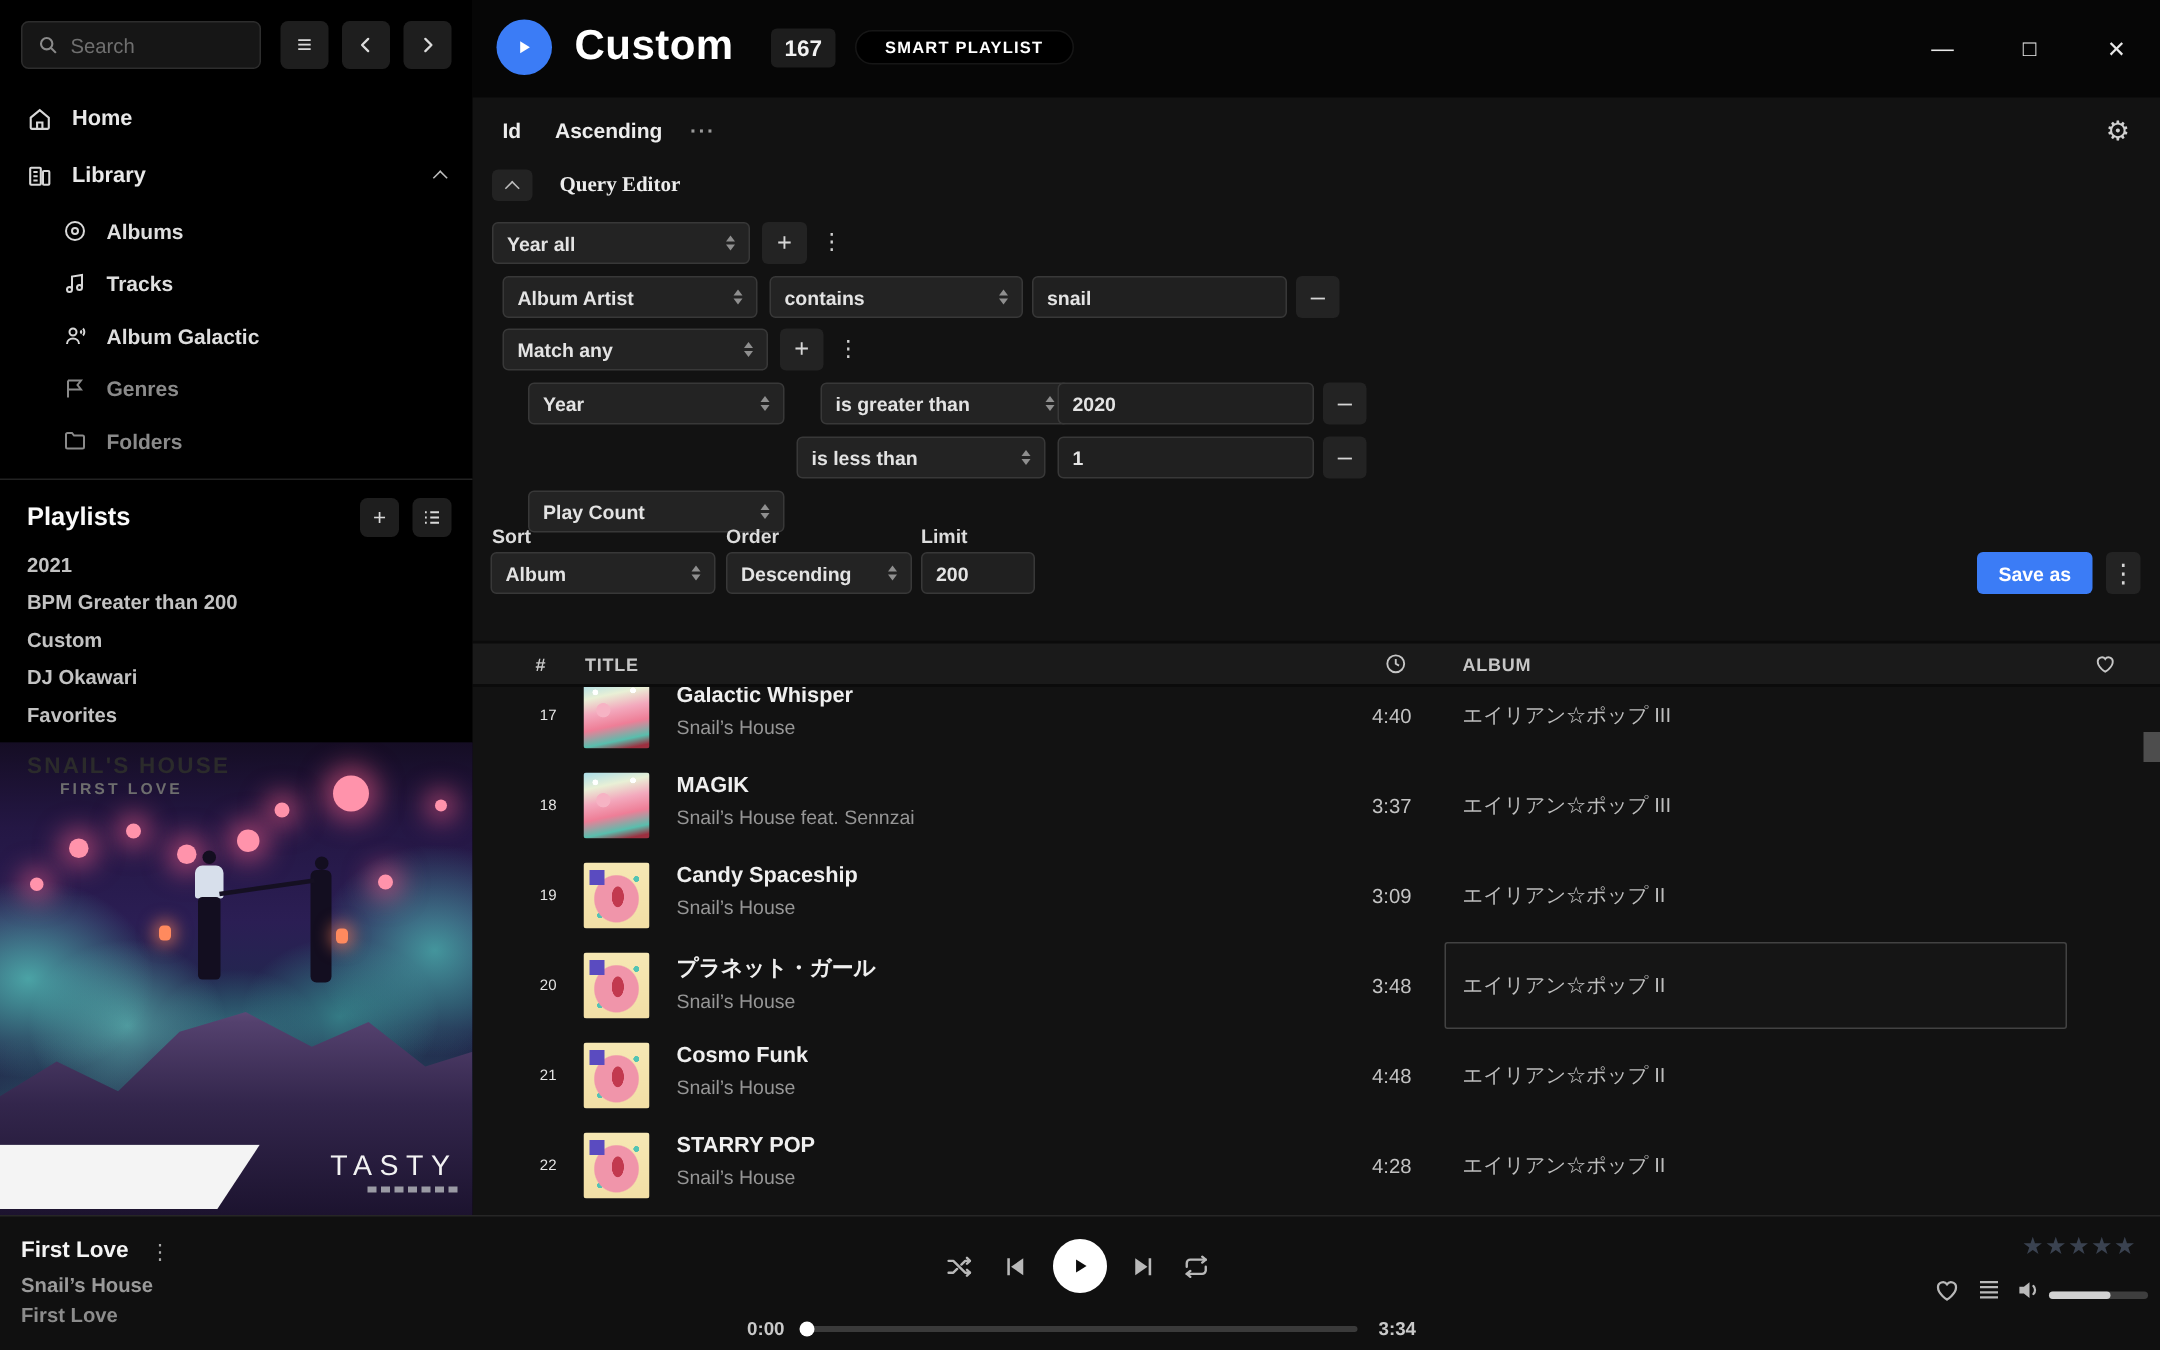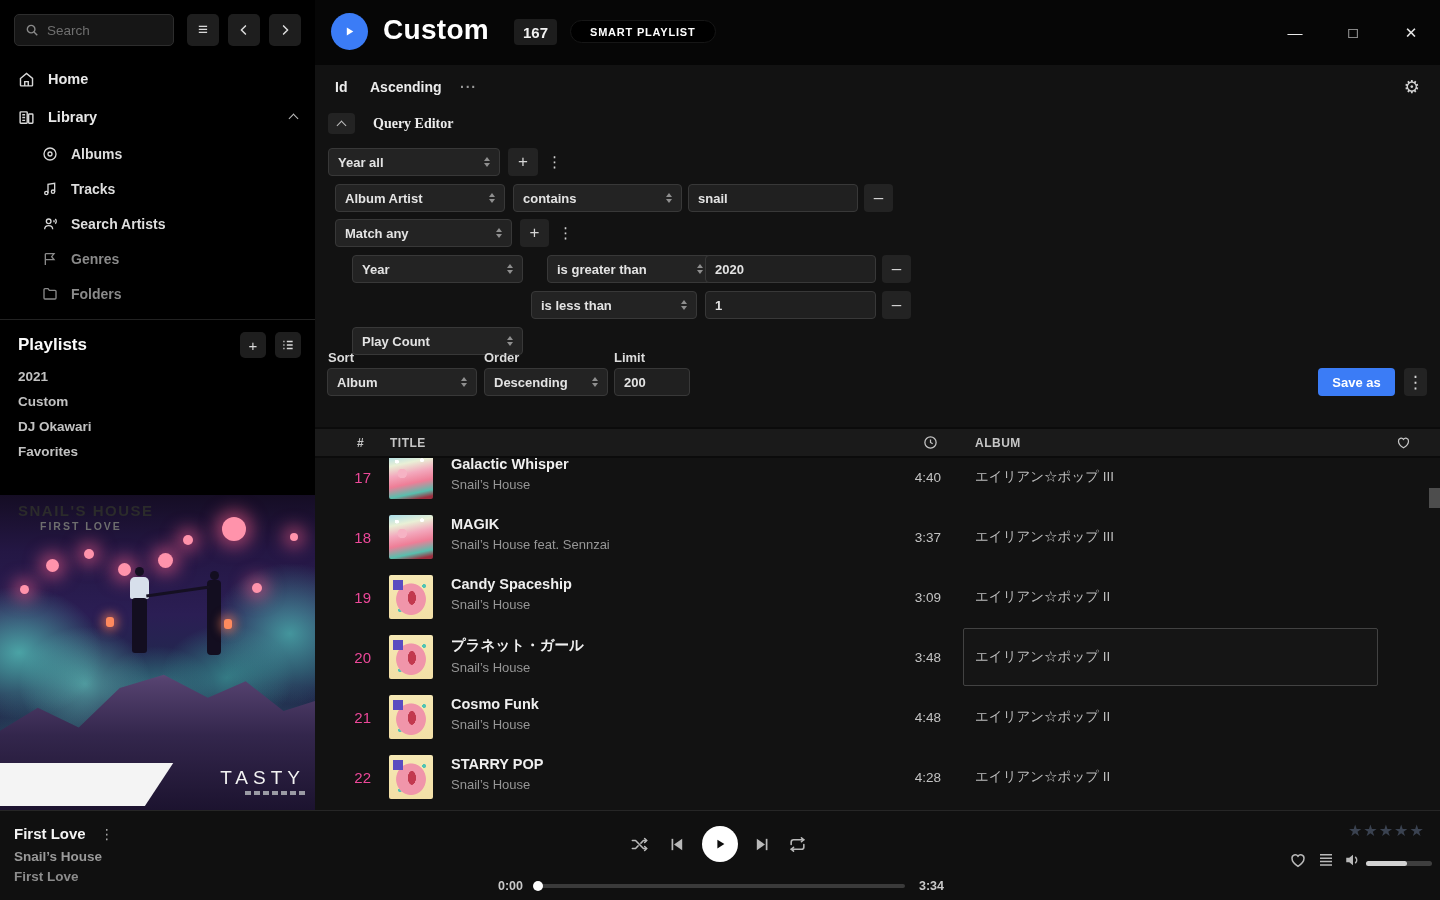--- a/index.html
+++ b/index.html
@@ -82,21 +82,21 @@
   .dots-v{position:absolute;color:#cfcfcf;font-size:15px;letter-spacing:0;cursor:pointer;line-height:1;}
   .qe-label{position:absolute;font-size:13px;font-weight:600;color:#dcdcdc;}
   .save-btn{position:absolute;left:1003px;top:383px;width:77px;height:28px;background:#3b7cf6;border-radius:4px;display:flex;align-items:center;justify-content:center;font-size:13px;font-weight:700;color:#fff;cursor:pointer;}
   .save-dots{left:1089px;top:383px;width:23px;}
 
   
   .thead{position:absolute;left:0;top:427px;width:1125px;height:31px;background:#1a1a1a;border-top:2px solid #0b0b0b;border-bottom:2px solid #0b0b0b;}
   .th{position:absolute;top:7px;font-size:12px;font-weight:700;letter-spacing:.5px;color:#c6c6c6;}
   .rows-vp{position:absolute;left:0;top:458px;width:1125px;height:350px;overflow:hidden;}
   .trow{position:absolute;left:0;width:1125px;height:60px;cursor:pointer;}
-  .tnum{position:absolute;left:0;top:0;width:56px;height:60px;display:flex;align-items:center;justify-content:flex-end;font-size:15px;color:#ec4899;padding-left:48px;}
+  .tnum{position:absolute;left:0;top:0;width:56px;height:60px;display:flex;align-items:center;justify-content:flex-end;font-size:10px;color:#e5e5e5;padding-left:48px;}
   .tart{position:absolute;left:74px;top:8px;width:44px;height:44px;border-radius:2px;}
   .tmeta{position:absolute;left:136px;top:9px;}
   .ttitle{font-size:14.5px;font-weight:700;color:#efefef;}
   .tartist{margin-top:5px;font-size:13px;font-weight:500;color:#969696;}
   .tdur{position:absolute;left:540px;top:0;width:86px;height:60px;display:flex;align-items:center;justify-content:flex-end;font-size:13.5px;color:#c3c3c3;}
   .talbum{position:absolute;left:660px;top:0;height:60px;display:flex;align-items:center;font-size:13.5px;color:#bdbdbd;}
   .focus-cell{position:absolute;left:648px;top:1px;width:415px;height:58px;border:1px solid #424242;border-radius:2px;background:rgba(255,255,255,0.015);}
   .art-a{background:
     radial-gradient(10px 10px at 30% 42%, #f6b3c4 0 45%, rgba(0,0,0,0) 50%),
     radial-gradient(3px 3px at 18% 15%, #fff 0 60%, rgba(0,0,0,0) 70%),
@@ -190,21 +190,21 @@
             <circle cx="16.5" cy="16" r="2.5"></circle>
           </svg>
         <span>Tracks</span>
       </div>
       <div class="sub-item">
         <svg width="16" height="16" viewBox="0 0 24 24" fill="none" stroke="#d8d8d8" stroke-width="2">
             <circle cx="10" cy="8" r="3.5"></circle>
             <path d="M4 20c0-3.5 2.7-5.5 6-5.5s6 2 6 5.5"></path>
             <path d="M17.5 6.5c.8.8.8 2.2 0 3M20 4.5c1.8 1.8 1.8 5.2 0 7"></path>
           </svg>
-        <span>Search Artists</span>
+        <span>Album Galactic</span>
       </div>
       <div class="sub-item dim">
         <svg width="16" height="16" viewBox="0 0 24 24" fill="none" stroke="#8a8a8a" stroke-width="2">
             <path d="M5 21V4"></path>
             <path d="M5 4h13l-3.5 4.5L18 13H5"></path>
           </svg>
         <span>Genres</span>
       </div>
       <div class="sub-item dim">
         <svg width="16" height="16" viewBox="0 0 24 24" fill="none" stroke="#8a8a8a" stroke-width="2">
@@ -223,20 +223,21 @@
             <span>+</span>
           </span>
         <span class="pl-btn">
           <svg width="14" height="14" viewBox="0 0 24 24" fill="none" stroke="#d9d9d9" stroke-width="2.2">
               <path d="M4 6h2M4 12h2M4 18h2M10 6h10M10 12h10M10 18h10"></path>
             </svg>
         </span>
       </span>
     </div>
     <div class="pl-item">2021</div>
+    <div class="pl-item">BPM Greater than 200</div>
     <div class="pl-item">Custom</div>
     <div class="pl-item">DJ Okawari</div>
     <div class="pl-item">Favorites</div>
 
     <div class="now-art">
       <div class="art-base"></div>
       <div class="foliage"></div>
       <span class="lan" style="left:222px;top:22px;width:24px;height:24px;"></span>
       <span class="lan" style="left:183px;top:40px;width:10px;height:10px;"></span>
       <span class="lan" style="left:158px;top:58px;width:15px;height:15px;"></span>

